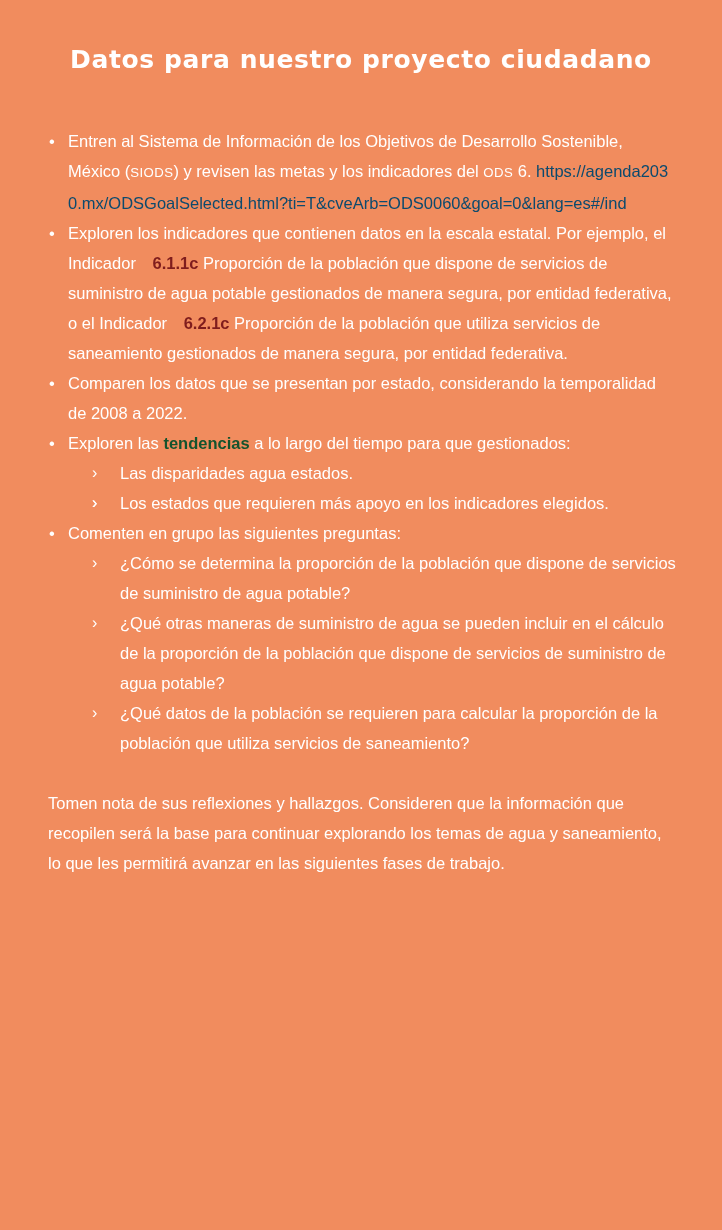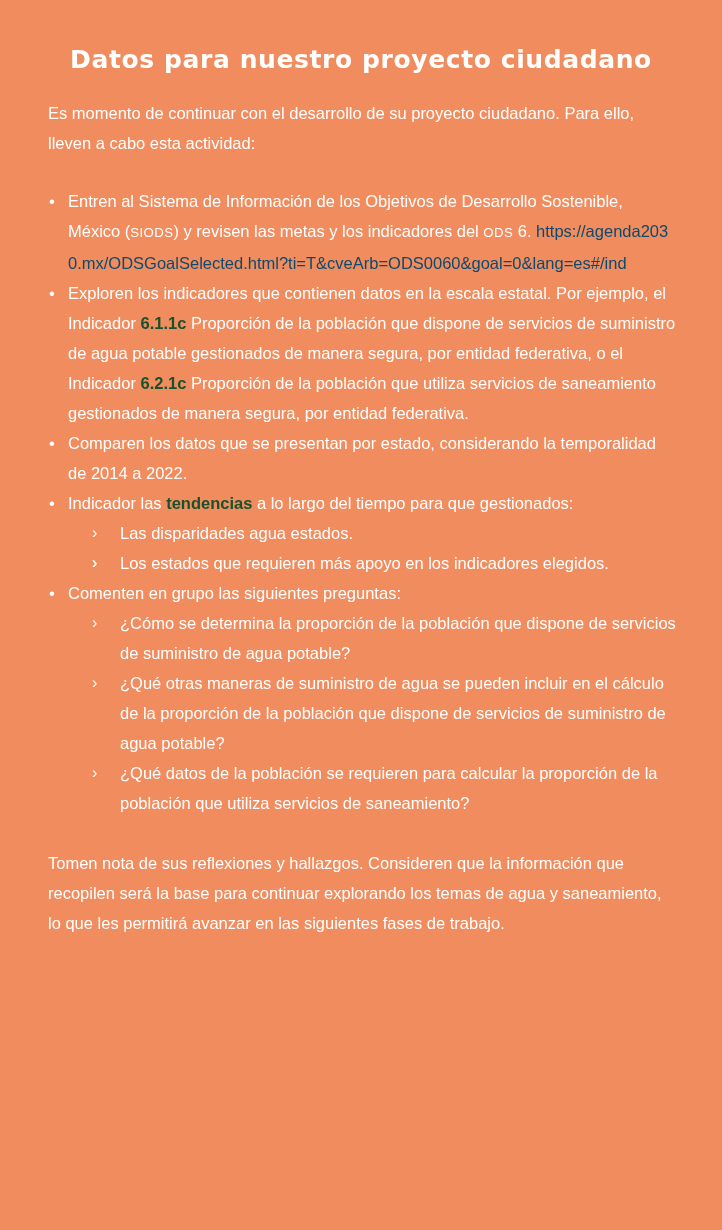--- a/index.html
+++ b/index.html
@@ -105,56 +105,56 @@
   .url {
     color: #0c4a6e;
     word-break: break-all;
   }
   .hl-green {
     color: #14532d;
     font-weight: bold;
   }
   b.ind {
     font-weight: bold;
-    color: #14532d;
+    color: #7f1d1d;
+    margin-left: 12px;
   }
 </style>
 </head>
 <body>
 
 <div class="page">
 
   <h1 class="title">Datos para nuestro proyecto ciudadano</h1>
 
   <div class="content">
 
-    <p class="para">Es momento de continuar con el desarrollo de su proyecto ciudadano. Para ello, lleven a cabo esta actividad:</p>
 
     <div class="gap-after-intro"></div>
 
     <ul class="bullets">
 
       <li class="bullet">
         <span class="dot">•</span>
         <span><span>Entren al Sistema de Información de los Objetivos de Desarrollo Sostenible, México (</span><span class="sc">SIODS</span><span>) y revisen las metas y los indicadores del </span><span class="sc">ODS</span><span> 6. </span><span class="url">https://agenda2030.mx/ODSGoalSelected.html?ti=T&amp;cveArb=ODS0060&amp;goal=0&amp;lang=es#/ind</span></span>
       </li>
 
       <li class="bullet">
         <span class="dot">•</span>
         <span><span>Exploren los indicadores que contienen datos en la escala estatal. Por ejemplo, el Indicador </span><b class="ind">6.1.1c</b><span> Proporción de la población que dispone de servicios de suministro de agua potable gestionados de manera segura, por entidad federativa, o el Indicador </span><b class="ind">6.2.1c</b><span> Proporción de la población que utiliza servicios de saneamiento gestionados de manera segura, por entidad federativa.</span></span>
       </li>
 
       <li class="bullet">
         <span class="dot">•</span>
-        <span>Comparen los datos que se presentan por estado, considerando la temporalidad de 2014 a 2022.</span>
+        <span>Comparen los datos que se presentan por estado, considerando la temporalidad de 2008 a 2022.</span>
       </li>
 
       <li class="bullet">
         <span class="dot">•</span>
-        <span><span>Indicador las </span><span class="hl-green">tendencias</span><span> a lo largo del tiempo para que gestionados:</span></span>
+        <span><span>Exploren las </span><span class="hl-green">tendencias</span><span> a lo largo del tiempo para que gestionados:</span></span>
       </li>
       <ul class="subbullets">
         <li class="subbullet">
           <span class="chev">›</span>
           <span>Las disparidades agua estados.</span>
         </li>
         <li class="subbullet">
           <span class="chev">›</span>
         </li>
         <li class="subbullet">

